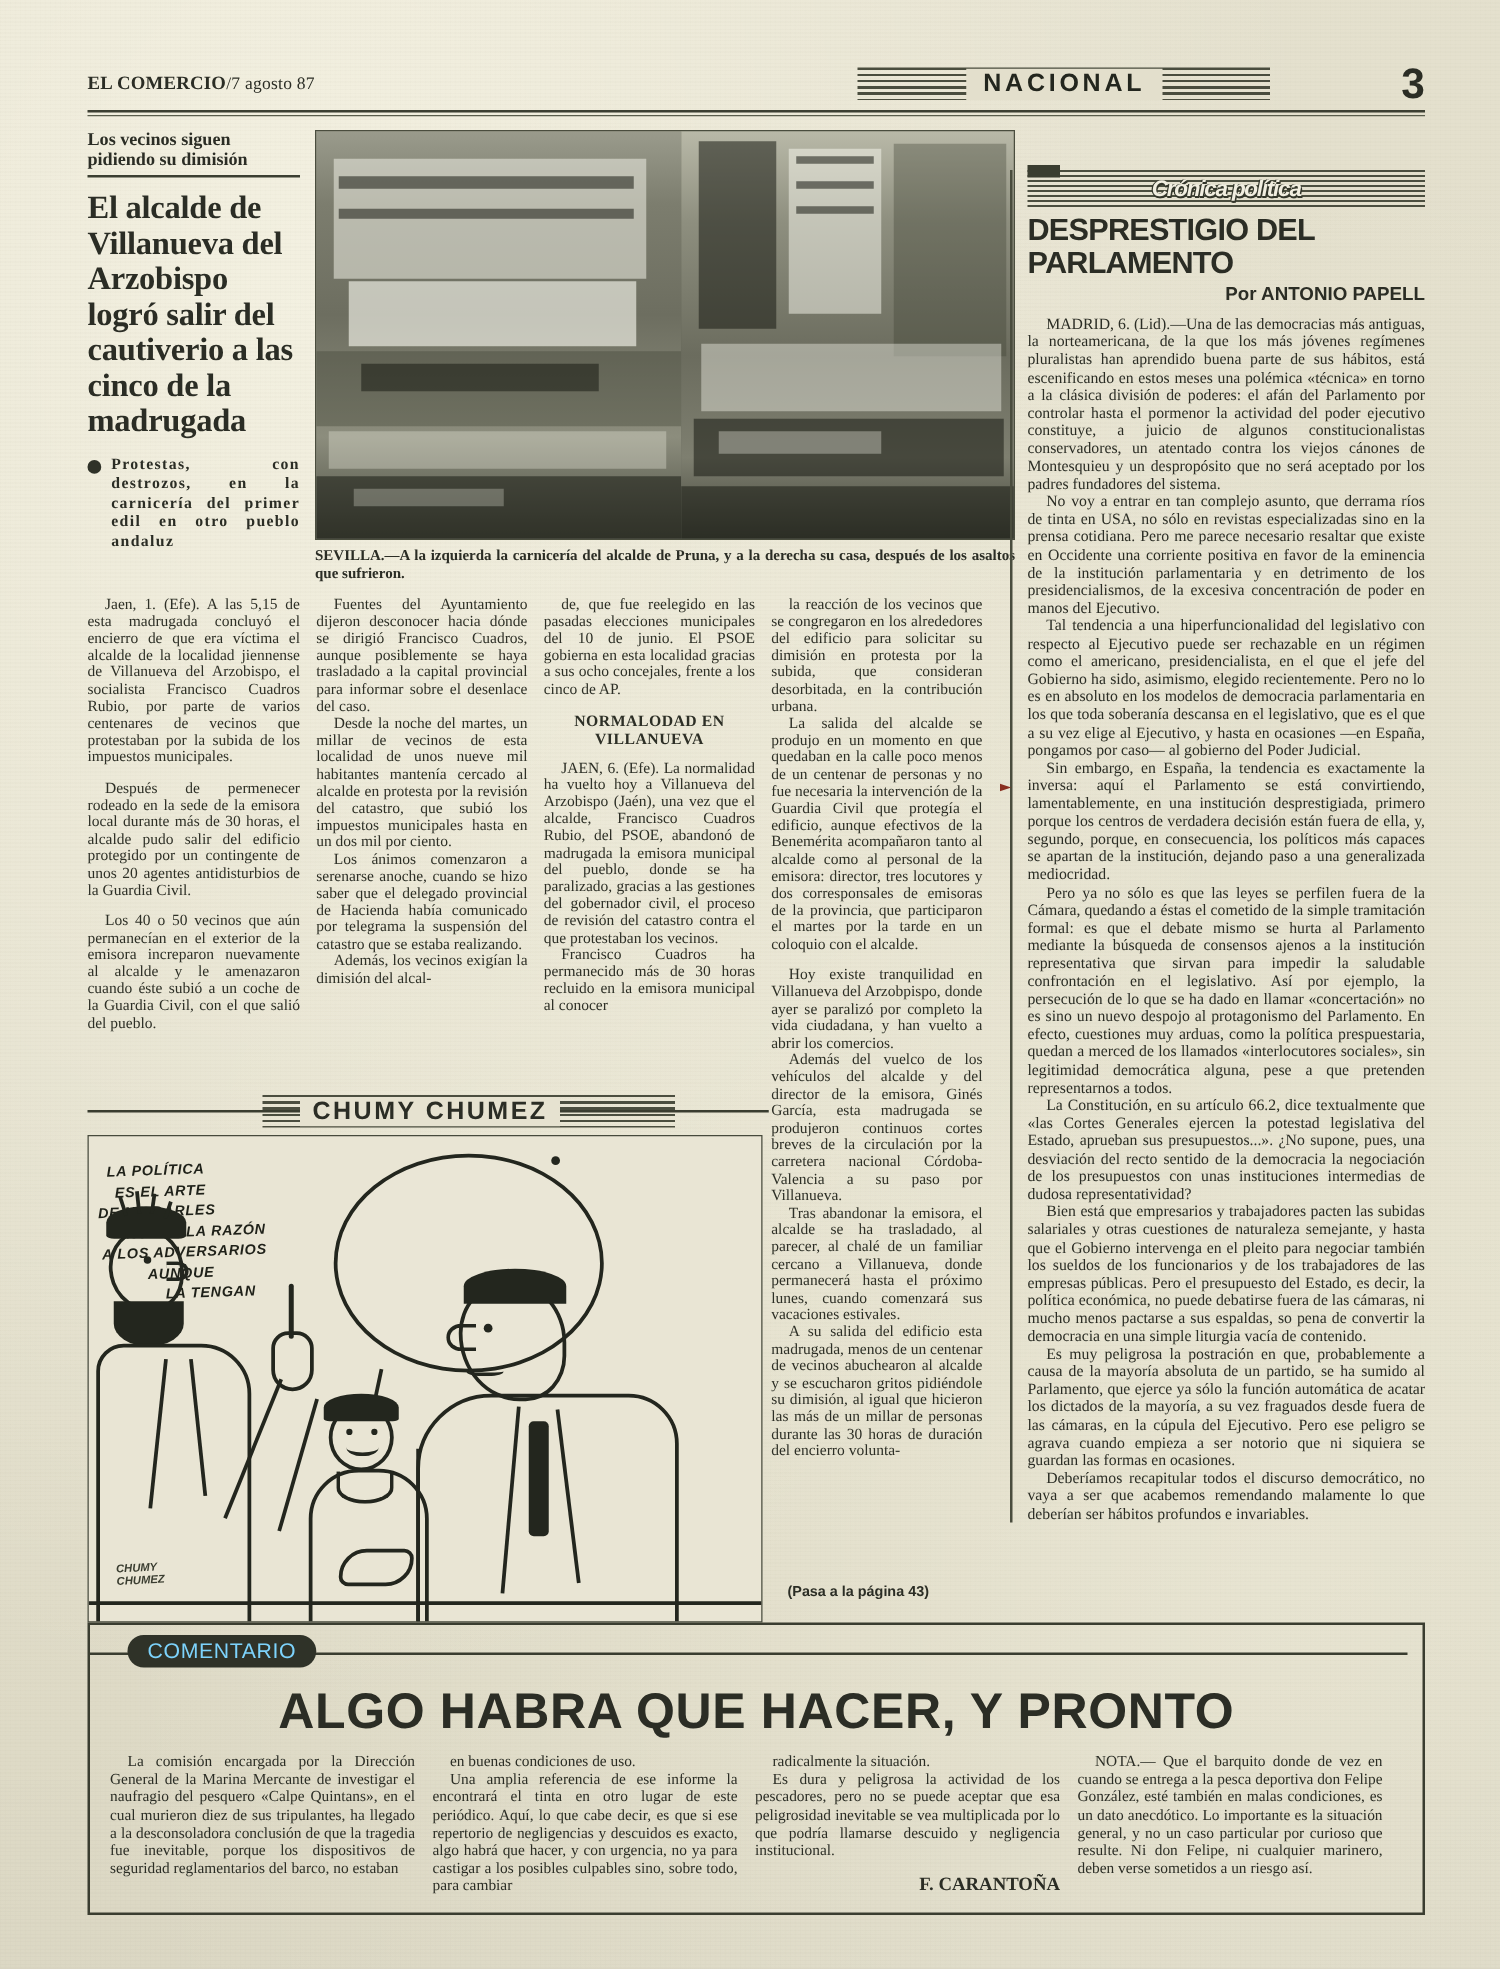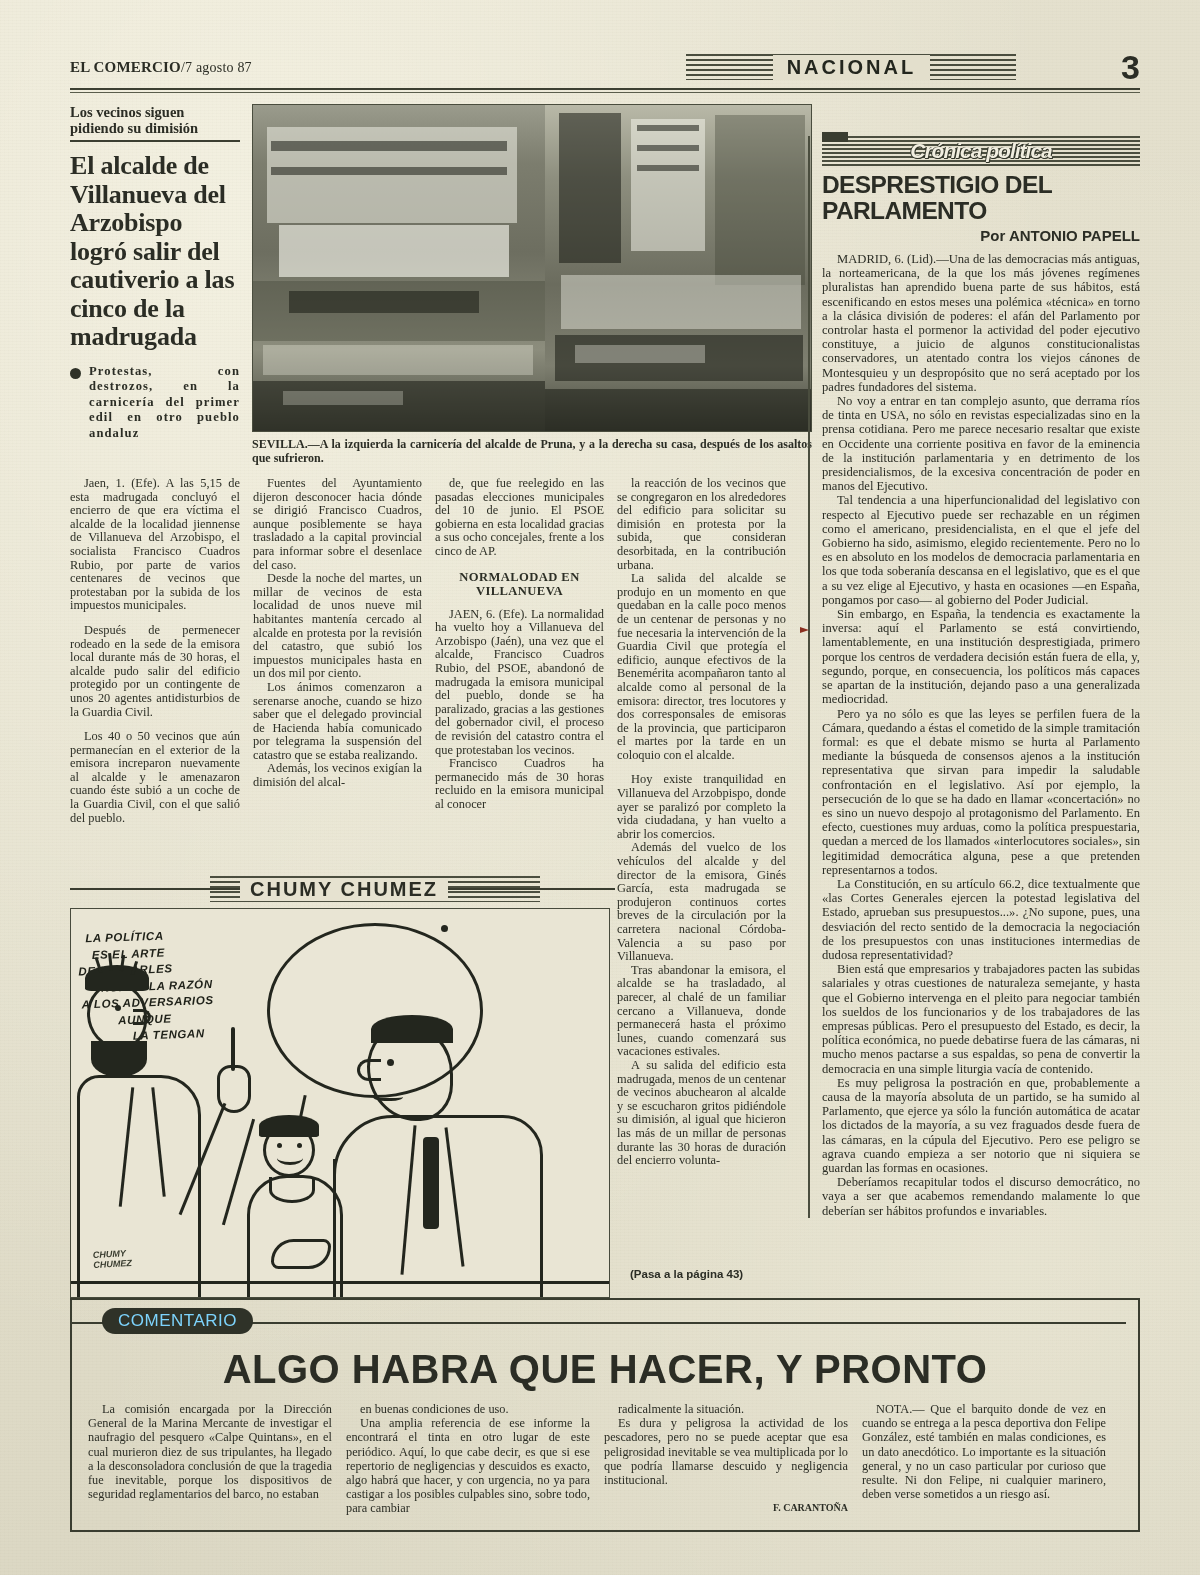--- a/index.html
+++ b/index.html
@@ -159,21 +159,21 @@
         #4b4e3f 0 2px, rgba(0,0,0,0) 2px 4px);
     display: flex; align-items: center; justify-content: center;
     margin-bottom: 6px;
   }
   .cronica-banner::before {
     content:""; position:absolute; left:0; top:-4px; width:26px; height:10px;
     background:#3a3d30;
   }
   .cronica-banner span {
     font-family: "Liberation Sans", sans-serif;
-    font-style: italic; font-weight: bold; font-size: 21px;
+    font-style: italic; font-weight: bold; font-size: 18px;
     color: #f1eee0; letter-spacing: -1px;
     text-shadow: 1px 1px 0 #32352a, -1px 0 0 #32352a, 0 1px 0 #32352a;
   }
   .cronica-title {
     font-family: "Liberation Sans", sans-serif;
     font-weight: bold; font-size: 24.5px; letter-spacing: -.6px;
     line-height: 26px; margin-top: 2px;
   }
   .cronica-author {
     font-family: "Liberation Sans", sans-serif;
@@ -275,21 +275,21 @@
   }
   .com-cols { display: flex; padding: 0 16px 14px 16px; }
   .com-cols .cc {
     width: 258px; padding-right: 14px;
     font-size: 12.3px; line-height: 14.2px; text-align: justify;
     font-family: "Liberation Serif", serif;
   }
   .com-cols .cc p { margin: 0; text-indent: 14px; }
   .com-sign {
     text-align: right; font-weight: bold; margin-top: 14px;
-    font-family: "Liberation Serif", serif; font-size: 10px;
+    font-family: "Liberation Serif", serif; font-size: 15px;
   }
 </style>
 </head>
 <body>
 
 <div id="paper">
   <div id="grain"></div>
 
   <div id="content">
 

